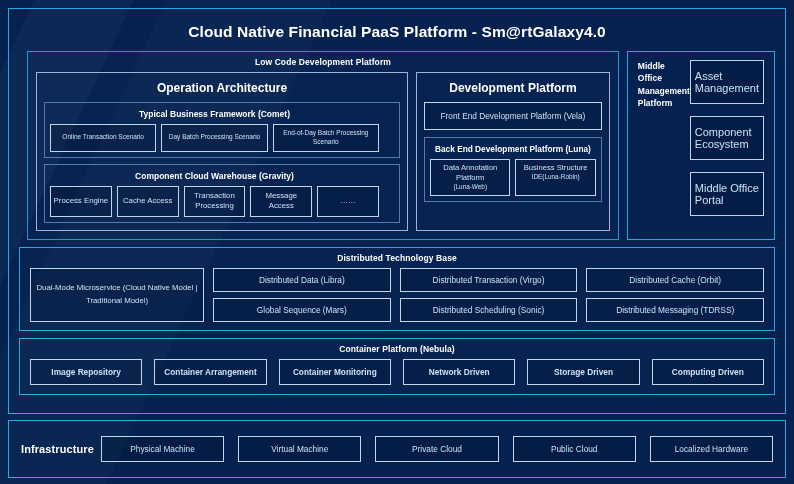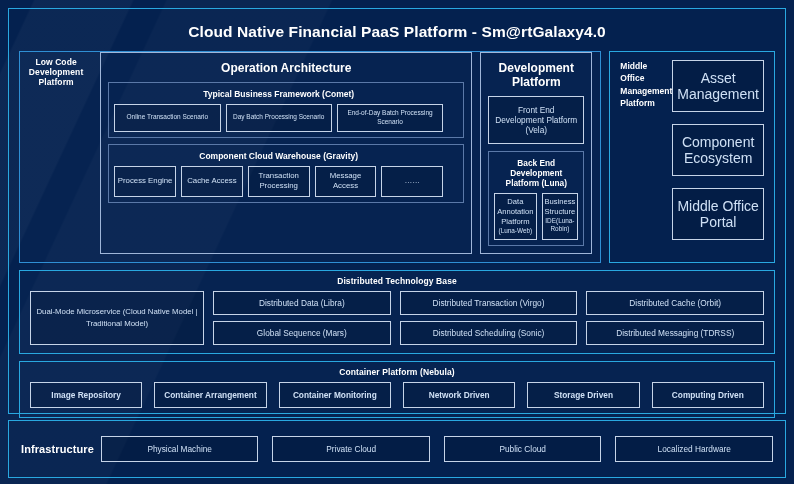--- a/index.html
+++ b/index.html
@@ -81,21 +81,22 @@
     font-size: 8.5px;
     font-weight: bold;
     padding: 5px 4px 5px 4px;
     letter-spacing: 0.1px;
   }
 
   
   .lowcode {
     flex: 1 1 auto;
     display: flex;
-    flex-direction: row;
+    flex-direction: column;
+    margin-left: 8px;
   }
   .lowcode-body {
     display: flex;
     gap: 8px;
     padding: 0 8px 8px 8px;
     align-items: stretch;
   }
 
   .subpanel {
     border: 1px solid #9fb6d9;
@@ -183,22 +184,21 @@
   .mo-title {
     font-size: 8.5px;
     font-weight: bold;
     line-height: 1.45;
     padding-bottom: 10px;
   }
   .mo-list { display: flex; flex-direction: column; gap: 12px; }
   .mo-item {
     border: 1px solid #c6d4e8;
     color: #cfe0f5;
-    font-size: 14px;
-    text-align: center;
+    font-size: 11px;
     padding: 9px 4px;
     background: rgba(0,0,0,0.10);
   }
 
   
   .tech-base { margin-top: 7px; border: 1px solid #29a8e0; }
   .tech-body {
     display: flex;
     gap: 9px;
     padding: 0 10px 8px 10px;
@@ -392,19 +392,20 @@
         <div class="container-cell">Computing Driven</div>
       </div>
     </div>
 
   </div>
 
   <div class="infra-frame">
     <div class="infra-label">Infrastructure</div>
     <div class="infra-list">
       <div class="infra-cell">Physical Machine</div>
+      <div class="infra-cell">Virtual Machine</div>
       <div class="infra-cell">Private Cloud</div>
       <div class="infra-cell">Public Cloud</div>
       <div class="infra-cell">Localized Hardware</div>
     </div>
   </div>
 
 </div>
 
 </body></html>

